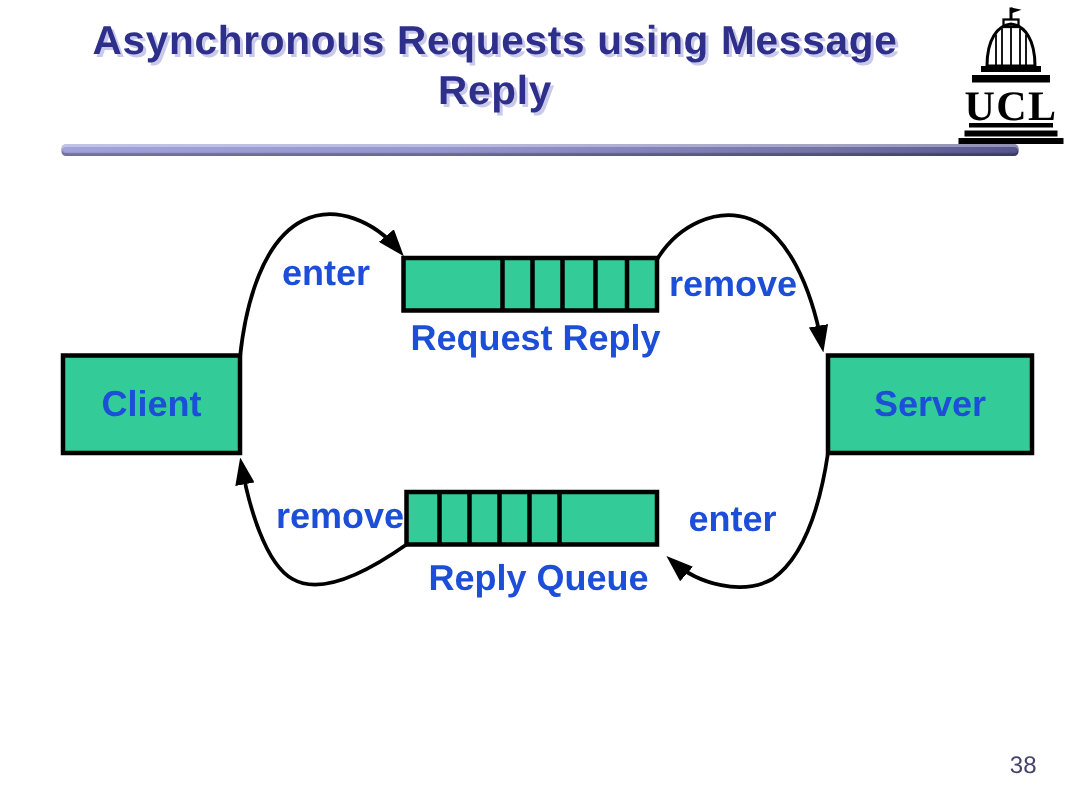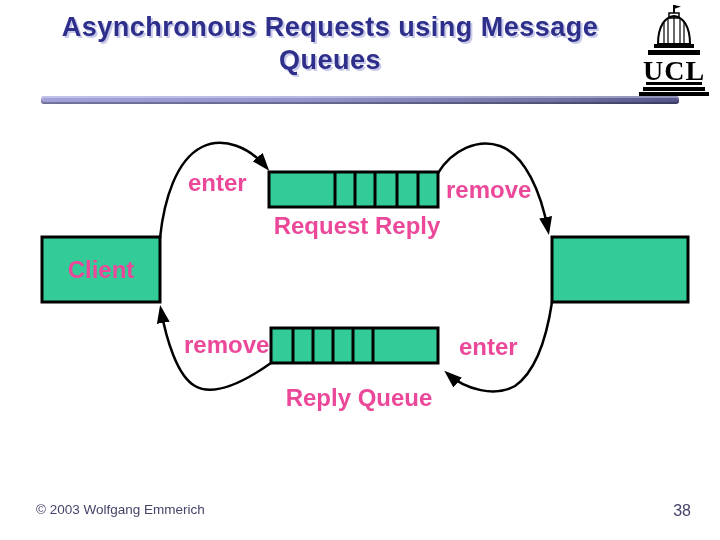--- a/index.html
+++ b/index.html
@@ -15,46 +15,46 @@
   }
   .logo { position:absolute; left:638px; top:4px; }
   .rule {
     position:absolute; left:41px; top:96px; width:638px; height:8px;
     border-radius:3px;
     background:linear-gradient(to right, #a2a2da 0%, #9696ce 40%, #7373a6 80%, #55558c 100%);
     box-shadow:inset 0 2px 0 rgba(255,255,255,0.35), inset 0 -2px 1px rgba(0,0,0,0.30);
   }
   
   .diagram-svg { position:absolute; left:0; top:120px; width:720px; height:310px; }
-  .lbl { position:absolute; font-weight:bold; color:#ec4899; white-space:nowrap; }
+  .lbl { position:absolute; font-weight:bold; color:#1d4ed8; white-space:nowrap; }
   .lbl-box { display:flex; align-items:center; justify-content:center; font-size:24px; }
   #lbl-client  { left:42px;  top:237px; width:118px; height:65px;text-align:center; }
   #lbl-server  { left:552px; top:237px; width:136px; height:65px; }
   #lbl-enter-top     { left:188px; top:169px; font-size:24px; }
   #lbl-remove-top    { left:446px; top:176px; font-size:24px; }
   #lbl-request-queue { left:257px; top:212px; width:200px; text-align:center; font-size:24px; }
   #lbl-remove-bottom { left:184px; top:331px; font-size:24px; }
   #lbl-enter-bottom  { left:459px; top:333px; font-size:24px; }
-  #lbl-reply-queue   { left:259px; top:372px; width:200px; text-align:center; font-size:24px;margin-top:12px; }
+  #lbl-reply-queue   { left:259px; top:372px; width:200px; text-align:center; font-size:24px; }
   
   .footer {
     position:absolute; left:36px; top:502px; font-size:13.5px; color:#44446a;
   }
   .pagenum {
     position:absolute; right:29px; top:502px; font-size:16px; color:#44446a;
   }
 </style>
 </head>
 <body>
 
 <div class="slide">
 
   <div class="title">
     <div>Asynchronous Requests using Message</div>
-    <div>Queues</div>
+    <div>Reply</div>
   </div>
 
   <svg class="logo" width="72" height="92" viewBox="0 0 72 92">
     <g stroke="#000" fill="none">
       <line x1="36" y1="1" x2="36" y2="9" stroke-width="2"></line>
       <path d="M36,1 L43,2.5 L36,5 Z" fill="#000" stroke="none"></path>
       <rect x="31" y="9" width="10" height="5" stroke-width="1.5"></rect>
       <path d="M20,40 C20,22 27,13 36,12 C45,13 52,22 52,40 Z" stroke-width="2"></path>
       <g stroke-width="1.2">
         <line x1="26" y1="19" x2="26" y2="40"></line>
@@ -108,25 +108,25 @@
 
     <g fill="none" stroke="#000" stroke-width="2.5" stroke-linecap="round">
       <path d="M160,118 C164,80 176,40 202,27 C224,16 250,28 266,47" marker-end="url(#ah)"></path>
       <path d="M438,53 C452,30 478,18 500,26 C525,35 541,72 548,110" marker-end="url(#ah)"></path>
       <path d="M552,182 C546,222 535,252 515,266 C495,277 466,270 448,254" marker-end="url(#ah)"></path>
       <path d="M271,243 C244,262 214,277 195,266 C177,256 166,218 161,190" marker-end="url(#ah)"></path>
     </g>
   </svg>
 
   <div class="lbl lbl-box" id="lbl-client">Client</div>
+  <div class="lbl lbl-box" id="lbl-server">Server</div>
 
   <div class="lbl" id="lbl-enter-top">enter</div>
   <div class="lbl" id="lbl-remove-top">remove</div>
   <div class="lbl" id="lbl-request-queue">Request Reply</div>
 
   <div class="lbl" id="lbl-remove-bottom">remove</div>
   <div class="lbl" id="lbl-enter-bottom">enter</div>
   <div class="lbl" id="lbl-reply-queue">Reply Queue</div>
 
-  <div class="footer">© 2003 Wolfgang Emmerich</div>
   <div class="pagenum">38</div>
 
 </div>
 
 </body></html>

